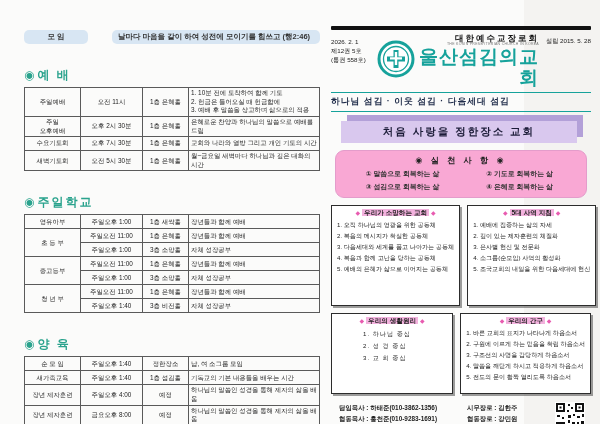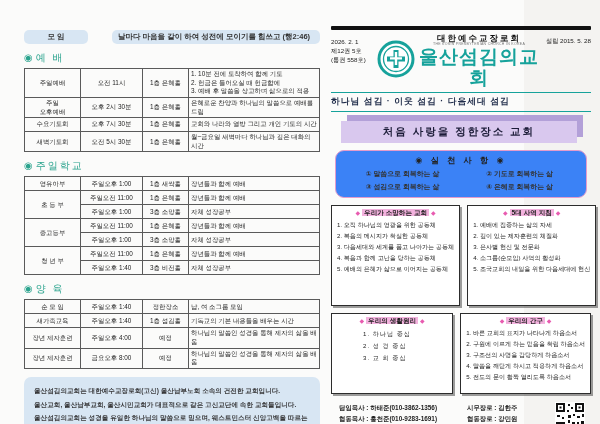--- a/index.html
+++ b/index.html
@@ -6,50 +6,50 @@
   body{width:600px;height:424px;background:#f4f3f1;font-family:"Liberation Sans","DejaVu Sans",sans-serif;overflow:hidden;}
   .canvas{position:relative;width:524px;height:424px;background:#fbfbfa;}
 
   
   .page-left{position:absolute;left:24px;top:30px;width:296px;}
   .meeting-row{display:flex;gap:7px;align-items:stretch;}
   .pill{background:#d8e6f3;border-radius:5px;display:flex;align-items:center;justify-content:center;
         font-size:7.5px;font-weight:bold;color:#333;padding:2px 6px;}
   .pill.label{width:52px;flex:none;}
   .pill.verse{flex:1;justify-content:flex-start;margin-left:17px;}
-  .sec-title{margin:7px 0 3px 0;font-size:10px;font-weight:normal;color:#2aa38d;letter-spacing:2px;}
+  .sec-title{margin:23px 0 3px 0;font-size:12px;font-weight:bold;color:#2aa38d;letter-spacing:2px;}
   .sec-title .dot{color:#2aa38d;margin-right:3px;letter-spacing:0;}
   table.tbl{width:100%;border-collapse:collapse;table-layout:fixed;}
   table.tbl td{border:1px solid #5a5a5a;font-size:6.4px;color:#222;text-align:center;
                padding:1px 2px;height:11px;line-height:1.35;}
   table.tbl td.cl{text-align:left;}
   table.tbl col.c1{width:56px;} table.tbl col.c2{width:62px;}
   table.tbl col.c3{width:46px;} table.tbl col.c4{width:auto;}
   .intro-box{margin-top:8px;background:#d8e6f3;border-radius:7px;padding:7px 10px;
              font-size:6.6px;font-weight:600;color:#38383a;line-height:2.05;}
   .rule{background:#111;height:3px;border-radius:1px;}
 
   
   .page-right{position:absolute;left:331px;top:26px;width:260px;}
   .rule-top{height:3.5px;}
   .masthead{display:flex;align-items:flex-start;margin-top:4px;}
   .meta-left{width:46px;flex:none;font-size:6.2px;color:#222;line-height:1.5;padding-top:3px;}
   .founded{width:52px;flex:none;font-size:6.2px;color:#222;text-align:right;padding-top:3px;}
   .brand{flex:1;display:flex;align-items:center;justify-content:center;gap:4px;}
   .logo{flex:none;}
-  .brand-text{text-align:center;}
+  .brand-text{text-align:right;}
   .denom{font-size:8.5px;font-weight:bold;color:#111;letter-spacing:2px;line-height:1;}
   .denom-en{font-size:3.5px;color:#777;letter-spacing:.3px;line-height:1.4;}
   .church-name{font-size:19px;font-weight:bold;color:#16a29b;letter-spacing:1px;line-height:1.1;}
   .slogan-bar{margin-top:3px;border-top:1.6px solid #16a29b;border-bottom:1.6px solid #16a29b;
               text-align:left;font-size:8.8px;font-weight:bold;color:#1d2a48;padding:3px 0;letter-spacing:1px;}
   .banner-wrap{margin:9px 14px 7px 10px;position:relative;}
   .banner{background:#d9c8ee;box-shadow:6px -6px 0 0 #b3a0d8;text-align:center;
           font-size:10.5px;font-weight:bold;color:#1c1c38;padding:4px 0;letter-spacing:2px;}
-  .practice-box{margin:0 4px;border:1.6px solid #e49ccb;border-radius:9px;padding:3px 10px 5px 10px;background:#3b82f6;}
+  .practice-box{margin:0 4px;border:1.6px solid #e49ccb;border-radius:9px;padding:3px 10px 5px 10px;background:#f9a8d4;}
   .practice-title{text-align:center;font-size:8.2px;font-weight:bold;color:#222;letter-spacing:3px;margin:1px 0 3px 0;}
   .practice-grid{display:grid;grid-template-columns:1fr 1fr;row-gap:3px;column-gap:4px;}
   .practice-grid .list-item{font-size:6.9px;font-weight:600;color:#333;text-align:center;}
   .boxes-row{display:flex;gap:7px;margin-top:7px;}
   .info-box{flex:1;border:1.8px solid #2c2c2c;background:#fff;box-shadow:2px 2px 0 rgba(40,40,40,.45);
             padding:3px 3px 4px 3px;}
   .box-title{text-align:center;font-size:6.6px;font-weight:bold;color:#222;margin-bottom:2px;white-space:nowrap;}
   .box-title .dia{color:#e85bb0;font-size:6px;}
   .box-title .hl{background:#f3b2de;padding:0 2px;}
   .box-items .list-item{font-size:6.1px;color:#222;line-height:1.8;padding:0 2px;white-space:nowrap;}

